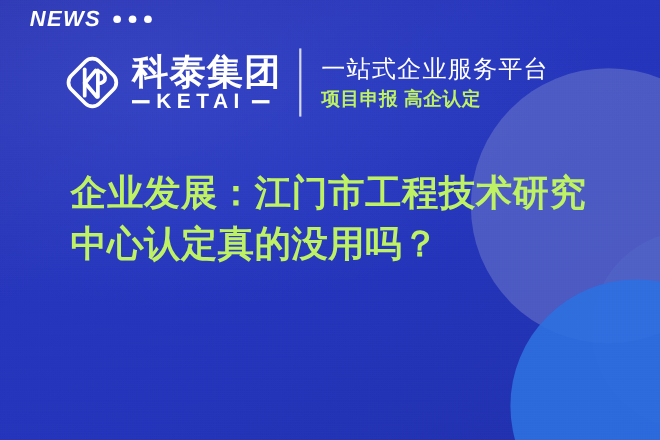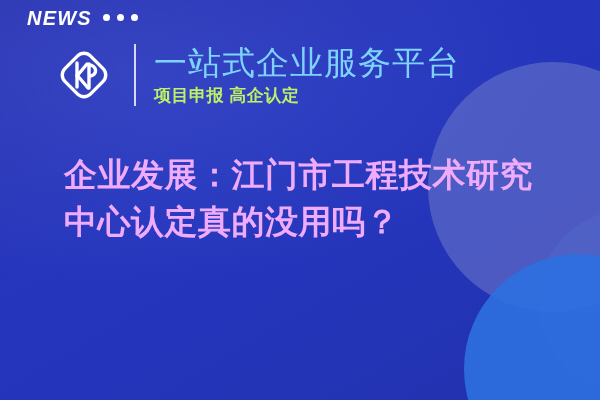--- a/index.html
+++ b/index.html
@@ -152,42 +152,42 @@
     background: rgba(255,255,255,.80);
     margin: 0 18px 0 16px;
     flex: none;
   }
   .tagline {
     display: flex;
     flex-direction: column;
     justify-content: center;
   }
   .tagline-main {
-    color: #7dd3fc;
-    font-size: 33px;
+    color: #ffffff;
+    font-size: 22px;
     line-height: 1.15;
     letter-spacing: 1px;
     white-space: nowrap;
   }
   .tagline-sub {
     color: #bef264;
     font-size: 17px;
     font-weight: bold;
     line-height: 1.25;
     letter-spacing: .5px;
     margin-top: 3px;
     white-space: nowrap;
   }
   
   .headline {
     position: absolute;
     left: 64px;
     top: 152px;
     width: 500px;
-    color: #f0abfc;
+    color: #bef264;
     font-size: 33px;
     font-weight: bold;
     line-height: 1.42;
     letter-spacing: 0.5px;
   }
 </style>
 </head>
 <body>
 
 <div id="banner">
@@ -220,20 +220,28 @@
         <g fill="none" stroke="#ffffff" stroke-width="3.4" stroke-linecap="round" stroke-linejoin="round">
           <path d="M21 16 L21 40"></path>
           <path d="M21 29 L31 17"></path>
           <path d="M21 28 L32 41"></path>
         </g>
         <path d="M33 17 L33 41" fill="none" stroke="#ffffff" stroke-width="3.4" stroke-linecap="round"></path>
         <path d="M33 18 C41 18, 42.5 29, 33 29" fill="none" stroke="#ffffff" stroke-width="3.4" stroke-linejoin="round"></path>
       </svg>
     </div>
 
+    <div class="brand-words">
+      <div class="brand-cn">科泰集团</div>
+      <div class="brand-en-row">
+        <span class="rule"></span>
+        <span class="brand-en">KETAI</span>
+        <span class="rule"></span>
+      </div>
+    </div>
 
     <div class="brand-divider"></div>
 
     <div class="tagline">
       <div class="tagline-main">一站式企业服务平台</div>
       <div class="tagline-sub">项目申报 高企认定</div>
     </div>
 
   </div>
 

